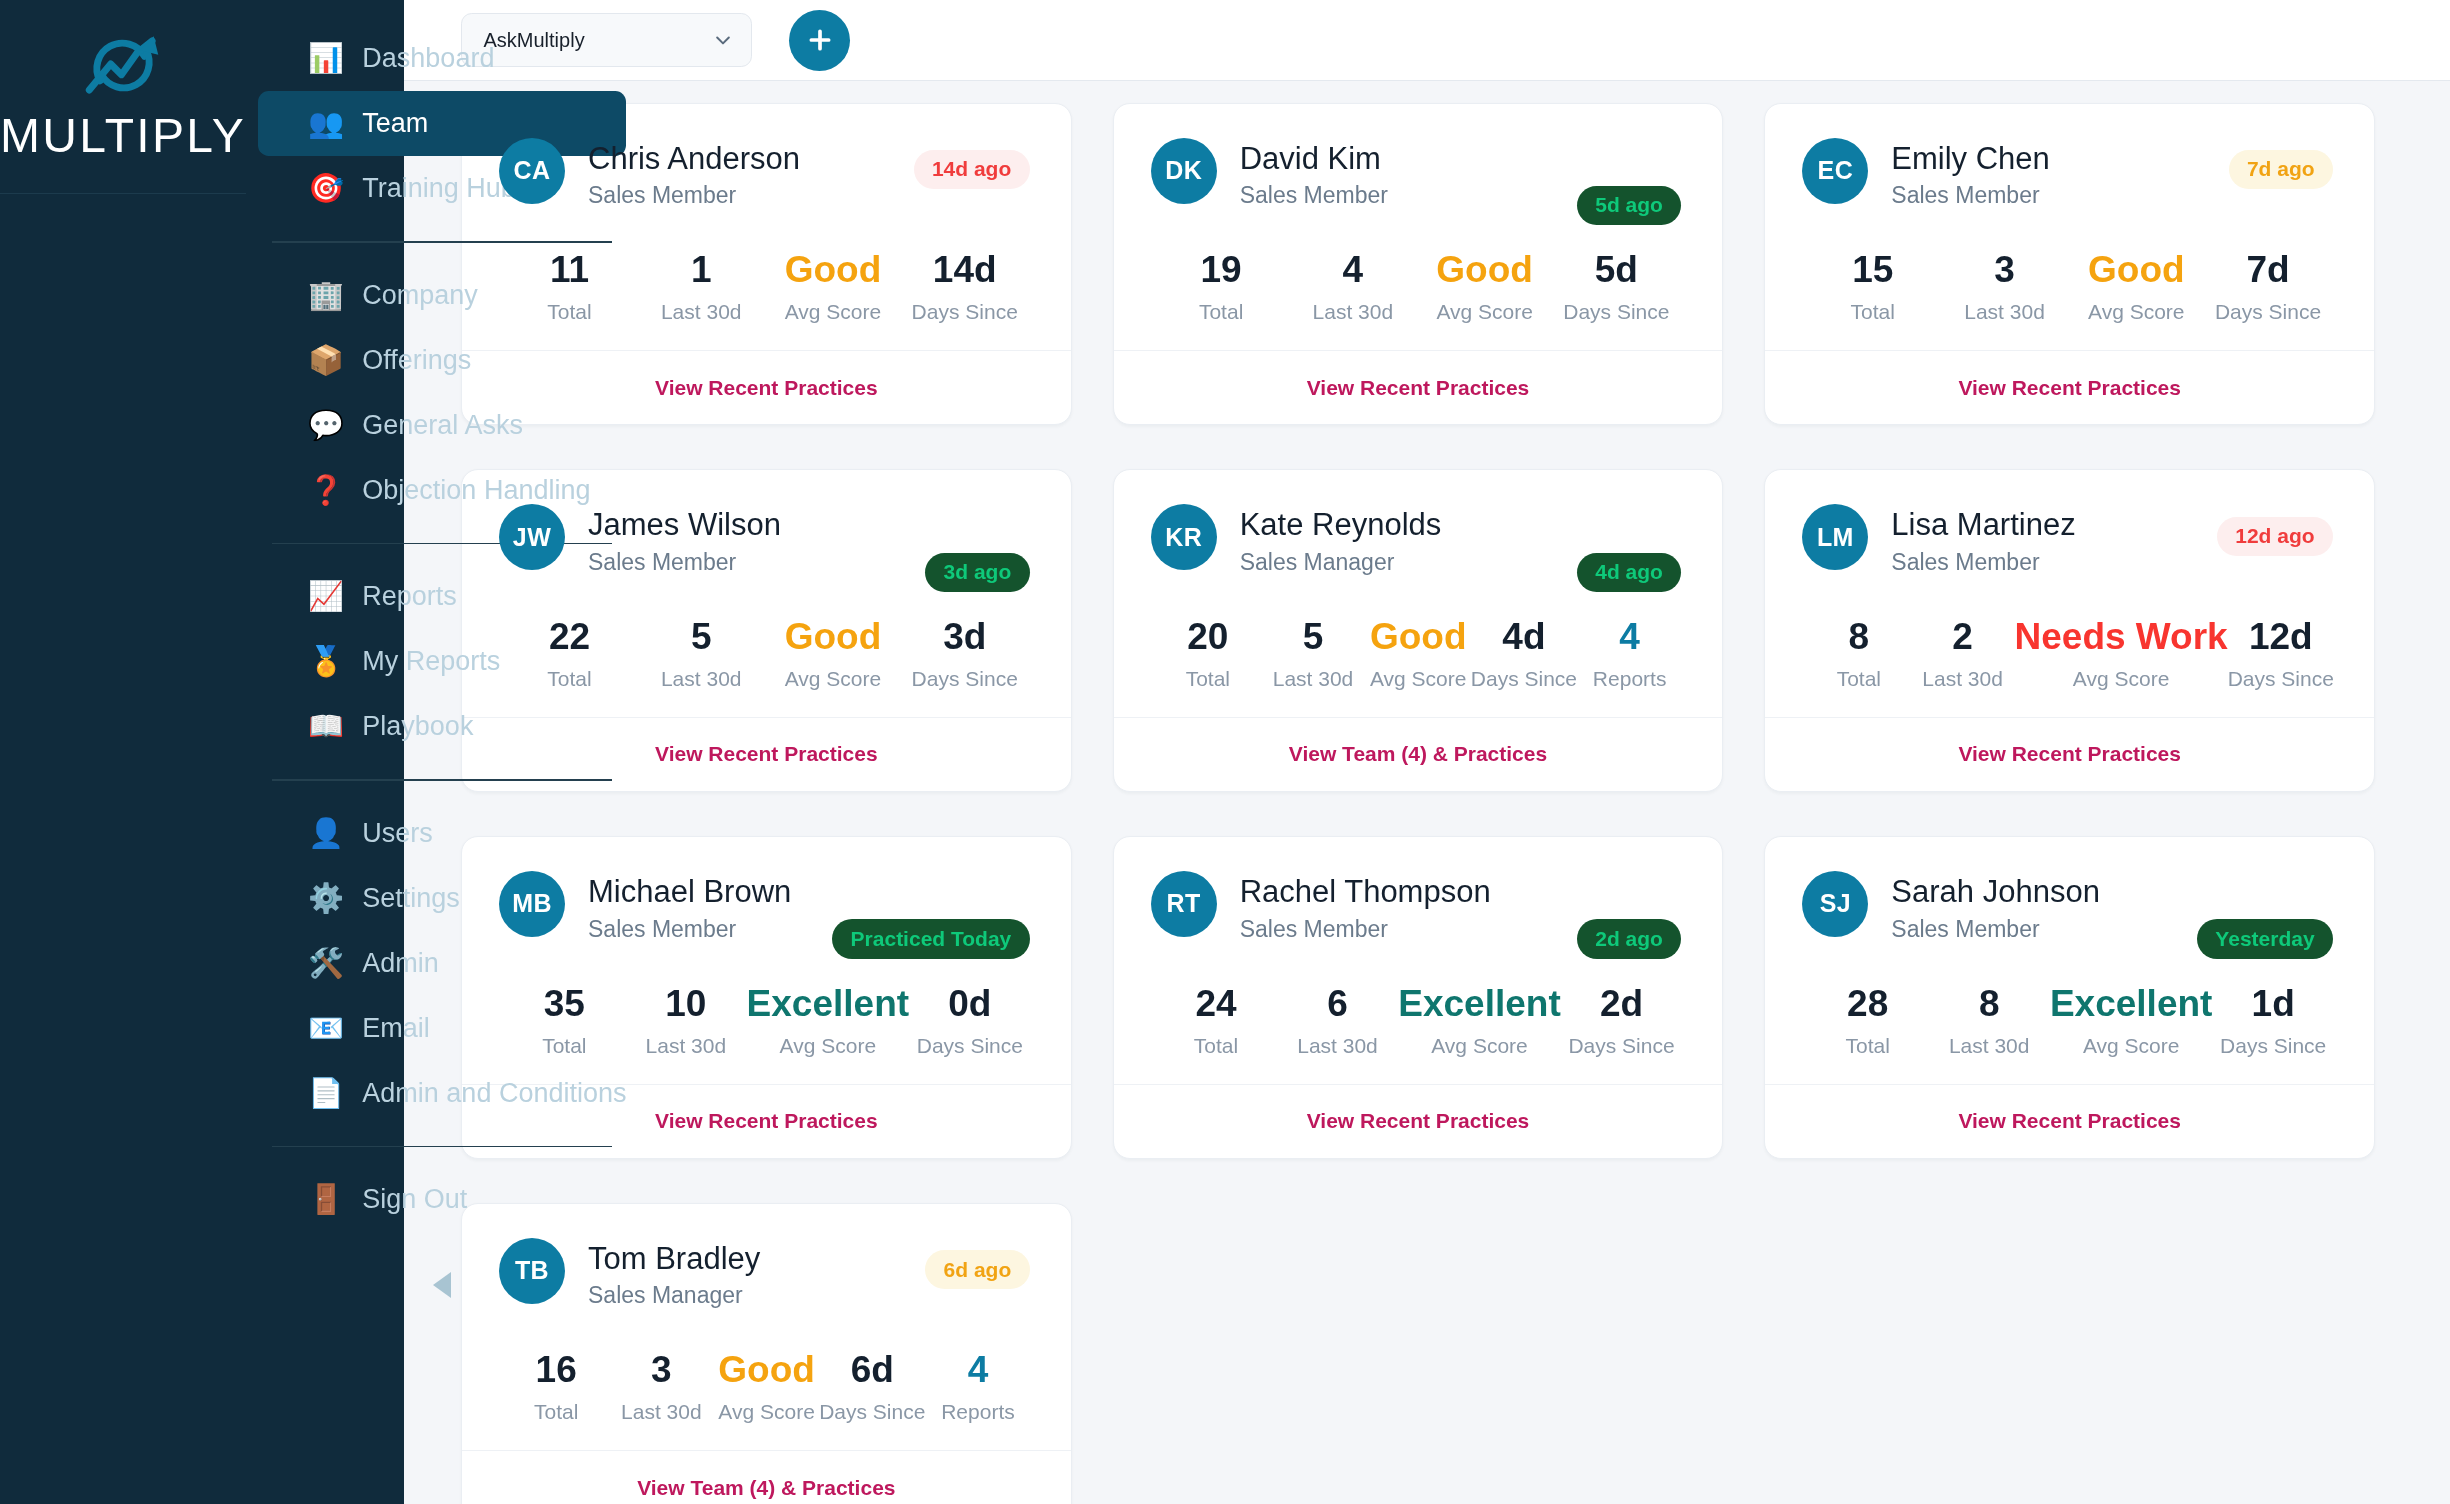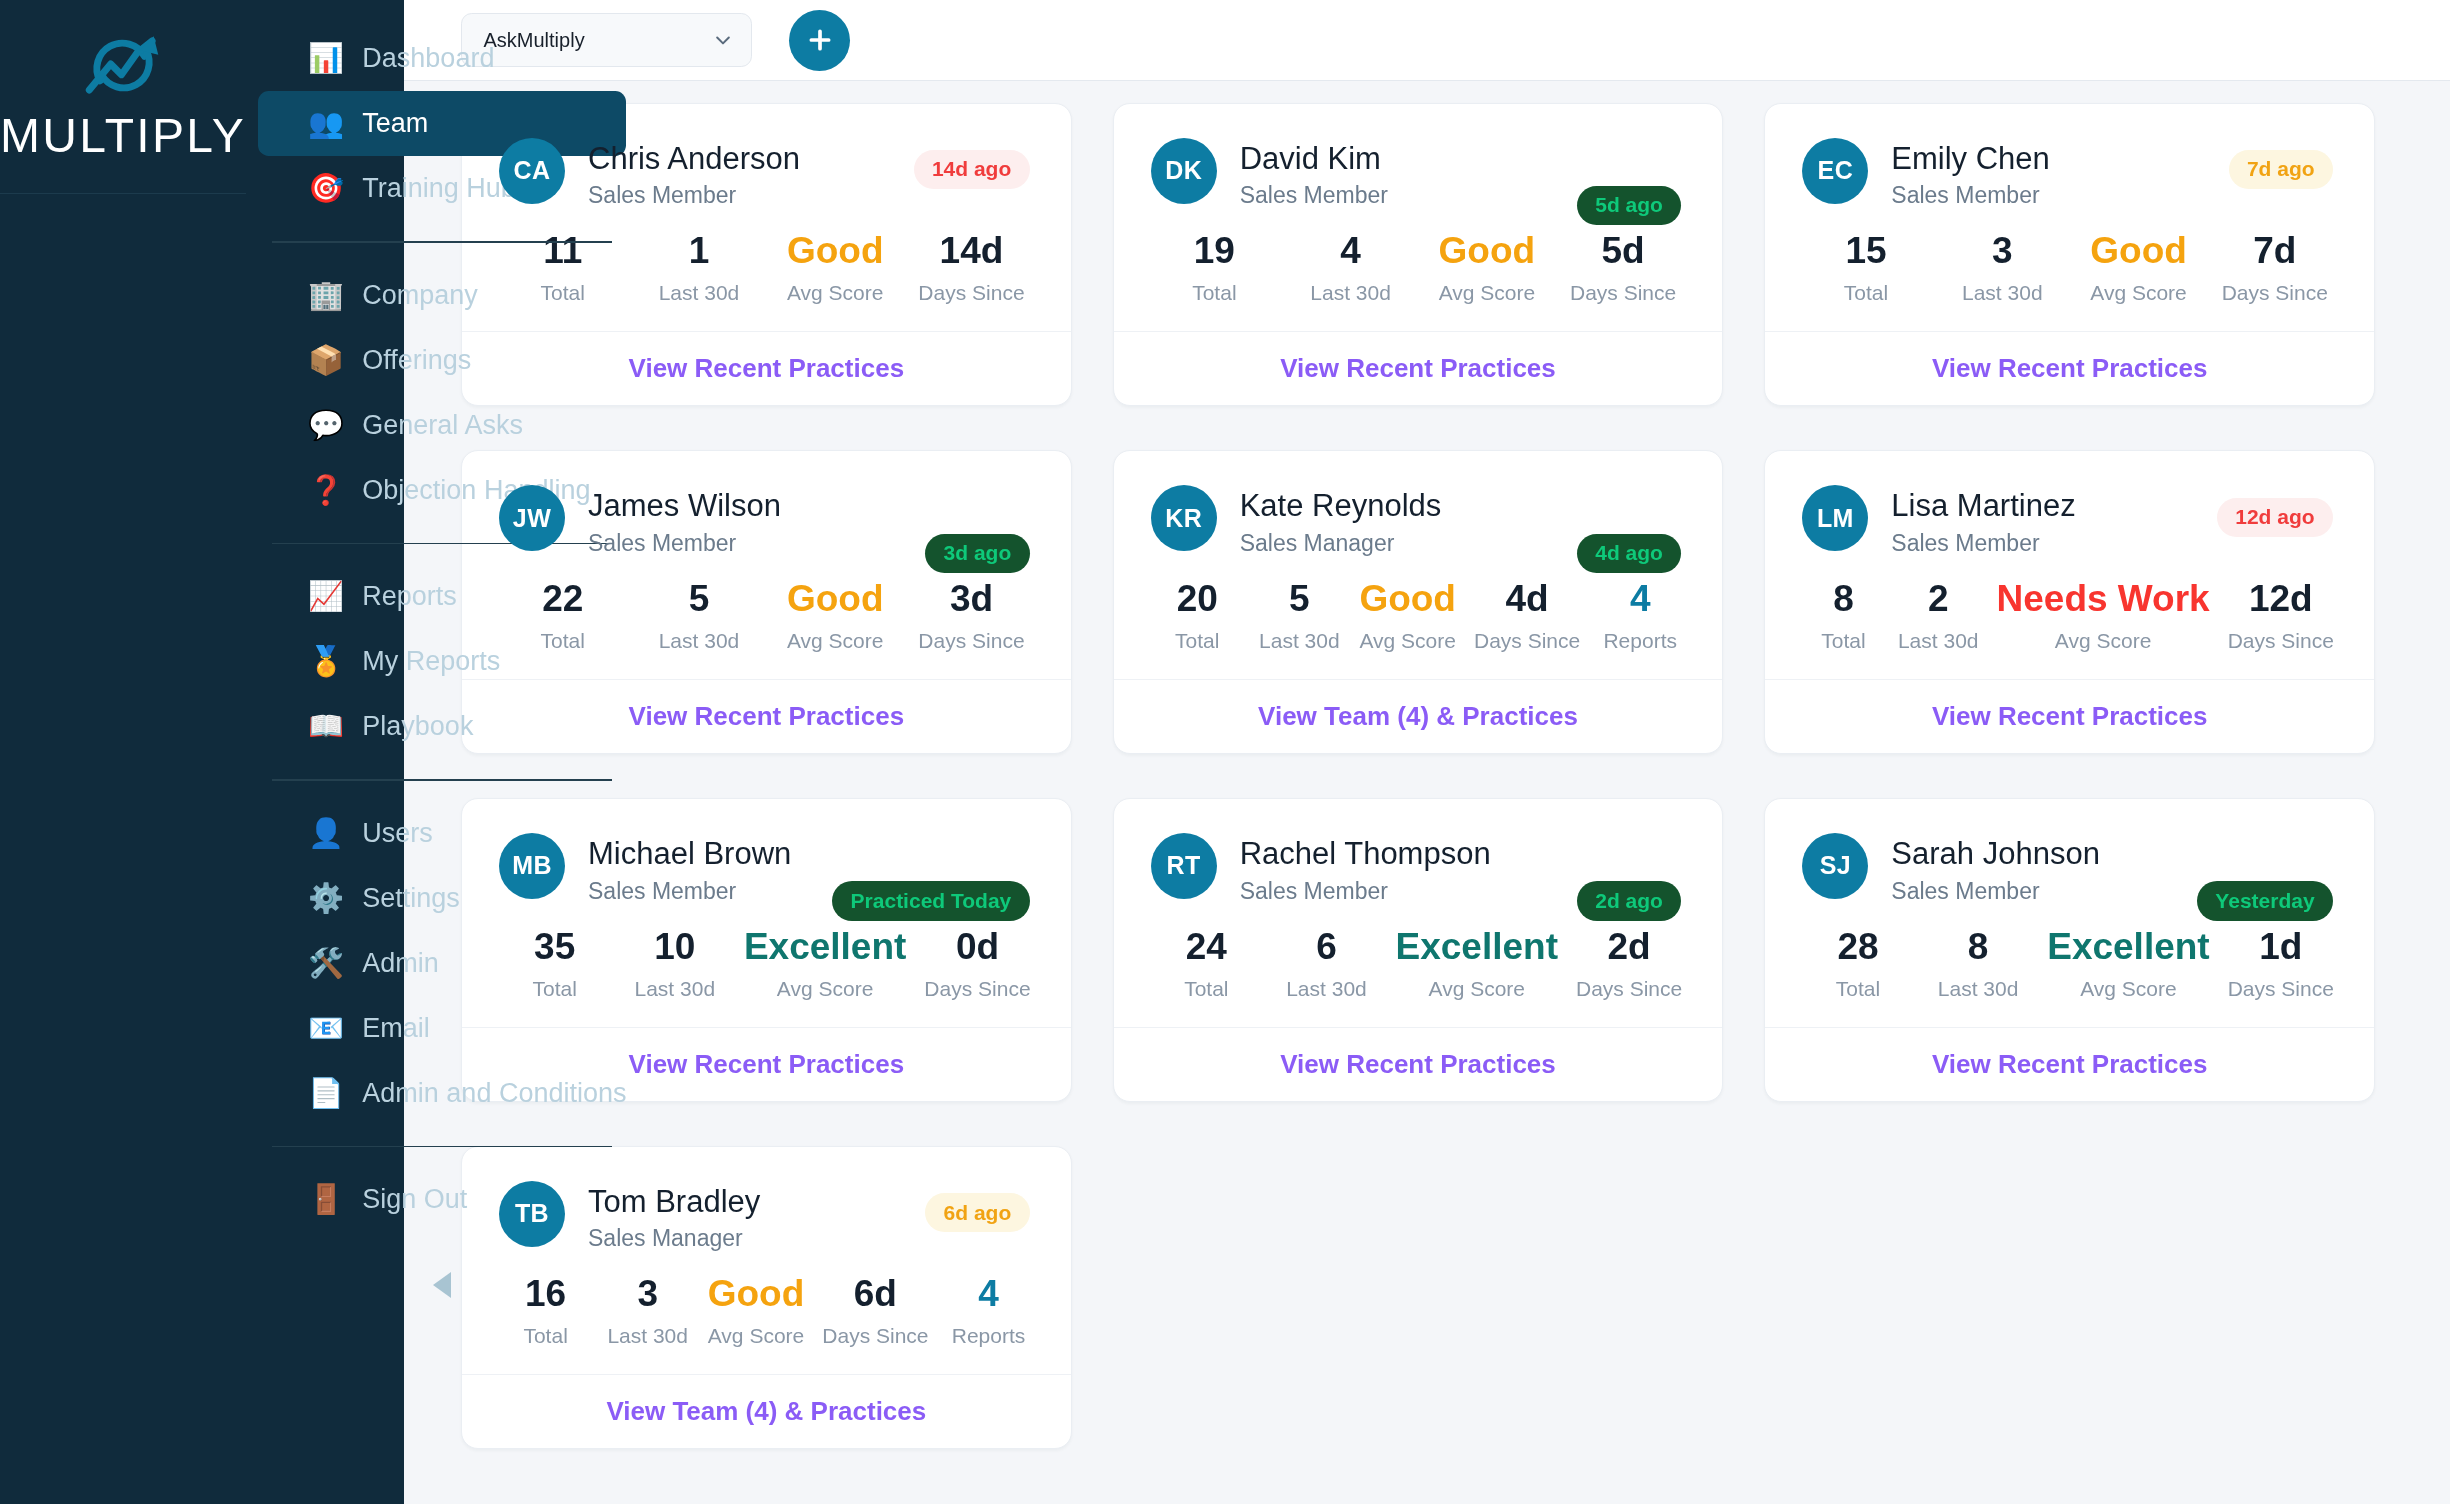--- a/index.html
+++ b/index.html
@@ -220,23 +220,22 @@
     font-size: 21px;
     font-weight: 700;
     white-space: nowrap;
   }
   .badge.red    { background: #fdeeee; color: #f03c3c; }
   .badge.green  { background: #14532d; color: #0ec97a; margin-top: 36px; }
   .badge.amber  { background: #fdf6e0; color: #f1a313; }
 
   .stats {
     display: flex;
-    margin-top: 22px;
+    margin-top: 41px;
     padding: 0 3.1px 0 4.6px;
-    gap: 18px;
   }
   .stat { flex: 1; text-align: center; }
   .stat-value {
     font-size: 37px;
     font-weight: 700;
     color: #14202e;
     line-height: 1.1;
     white-space: nowrap;
   }
   .stat-value.score-good      { color: #f5a30f; }
@@ -252,22 +251,22 @@
 
   .card-foot {
     border-top: 1.5px solid #eef1f5;
     height: 74px;
     display: flex;
     align-items: center;
     justify-content: center;
     cursor: pointer;
   }
   .card-foot span {
-    font-size: 26px;
-    color: #8b5cf6;
+    font-size: 21px;
+    color: #be185d;
     font-weight: 700;
   }
 </style>
 </head>
 <body>
 
 <div class="app">
 
   <aside class="sidebar">
 

